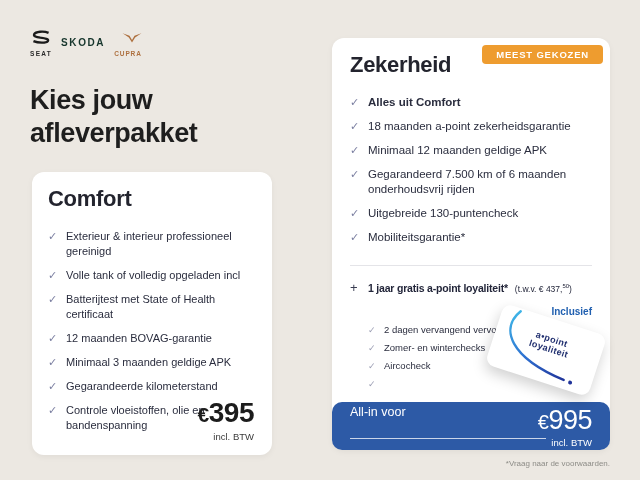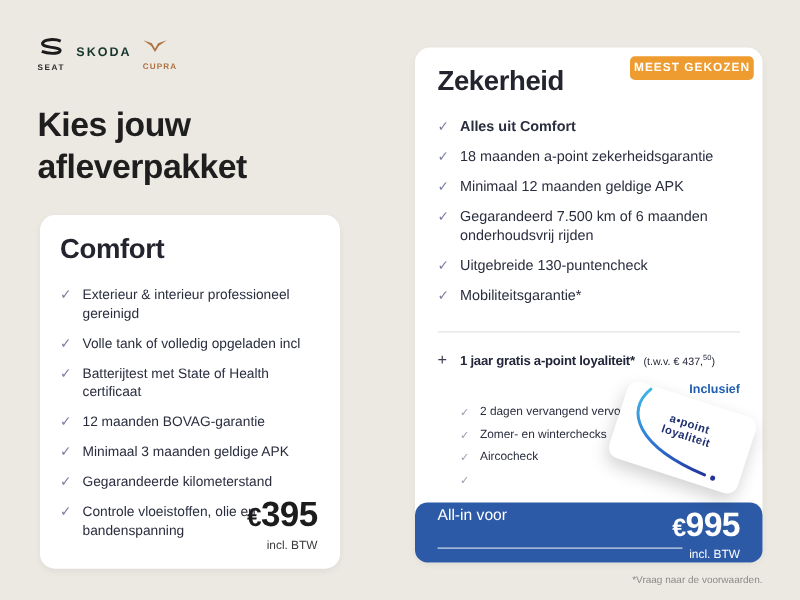--- a/index.html
+++ b/index.html
@@ -5,21 +5,21 @@
   html,body { margin:0; padding:0; background:#ECE8E2; }
   .frame {
     position:relative; width:640px; height:480px; overflow:hidden;
     background:#ECE8E2;
     font-family:"Liberation Sans", sans-serif;
     color:#25283A;
   }
 
   
   .logos { position:absolute; left:30px; top:30px; display:flex; align-items:flex-start; gap:9px; }
-  .logo { display:flex; flex-direction:column; align-items:flex-start; }
+  .logo { display:flex; flex-direction:column; align-items:flex-end; }
   .logo-label { font-size:6.5px; font-weight:bold; letter-spacing:1.3px; color:#2b2b2b; margin-top:2px; }
   .logo-label.cupra { color:#AE7140; letter-spacing:0.9px; }
   .skoda-word { font-size:10px; font-weight:bold; letter-spacing:1.6px; color:#16352C; margin-top:7px; }
 
   
   .page-title {
     position:absolute; left:30px; top:84px; margin:0;
     font-size:27px; line-height:33px; font-weight:600; letter-spacing:-0.4px;
     color:#1E1E1E;
   }
@@ -45,21 +45,21 @@
   .price-block { position:absolute; right:18px; bottom:13px; text-align:right; }
   .price-line { font-weight:bold; color:#1C1C1C; letter-spacing:-0.5px; font-size:28px; line-height:28px; }
   .price-cur { font-size:21px; }
   .price-vat { font-size:9.5px; color:#3A3A3A; margin-top:2px; }
 
   
   .badge {
     position:absolute; top:7px; right:7px;
     background:#EE9C2F; color:#fff;
     font-size:9.5px; font-weight:bold; letter-spacing:0.8px;
-    padding:4px 3px; border-radius:4px;
+    padding:4px 14px; border-radius:4px;
   }
   .divider { height:1px; background:#E4E4E8; margin-top:20px; }
   .bonus-row { display:flex; gap:5px; margin-top:14px; align-items:baseline; white-space:nowrap; }
   .plus-icon { width:13px; flex:none; font-size:13px; color:#3A3D52; }
   .bonus-label { font-size:10.5px; font-weight:bold; color:#23263A; letter-spacing:-0.2px; }
   .bonus-note { font-size:8.5px; color:#23263A; margin-left:2px; }
   .bonus-note sup { font-size:6px; }
 
   .inclusief { margin:11px 0 0 18px; }
   .inclusief-label { color:#2160B0; font-size:10px; font-weight:bold;text-align:right; }
@@ -83,21 +83,21 @@
 
   
   .zek-footer {
     position:absolute; left:0; right:0; bottom:0; height:48px;
     background:#2D5AA6; border-radius:10px; z-index:3;
     box-sizing:border-box; padding:0 18px;
   }
   .footer-label { color:#fff; font-size:12.5px; margin-top:3px; }
   .footer-line { position:absolute; left:18px; bottom:11px; width:196px; height:1px; background:rgba(255,255,255,0.75); }
   .footer-price { position:absolute; right:18px; top:5px; text-align:right; color:#fff; }
-  .footer-amount { font-size:27px; line-height:27px; font-weight:bold; letter-spacing:-0.5px; }
+  .footer-amount { font-size:27px; line-height:27px; font-weight:normal; letter-spacing:-0.5px; }
   .footer-cur { font-size:20px; }
   .footer-vat { font-size:9.5px; margin-top:1px; }
 
   .footnote {
     position:absolute; left:332px; top:459px; width:278px;
     text-align:right; font-size:8px; color:#8D8C87;
   }
 </style>
 </head>
 <body>

